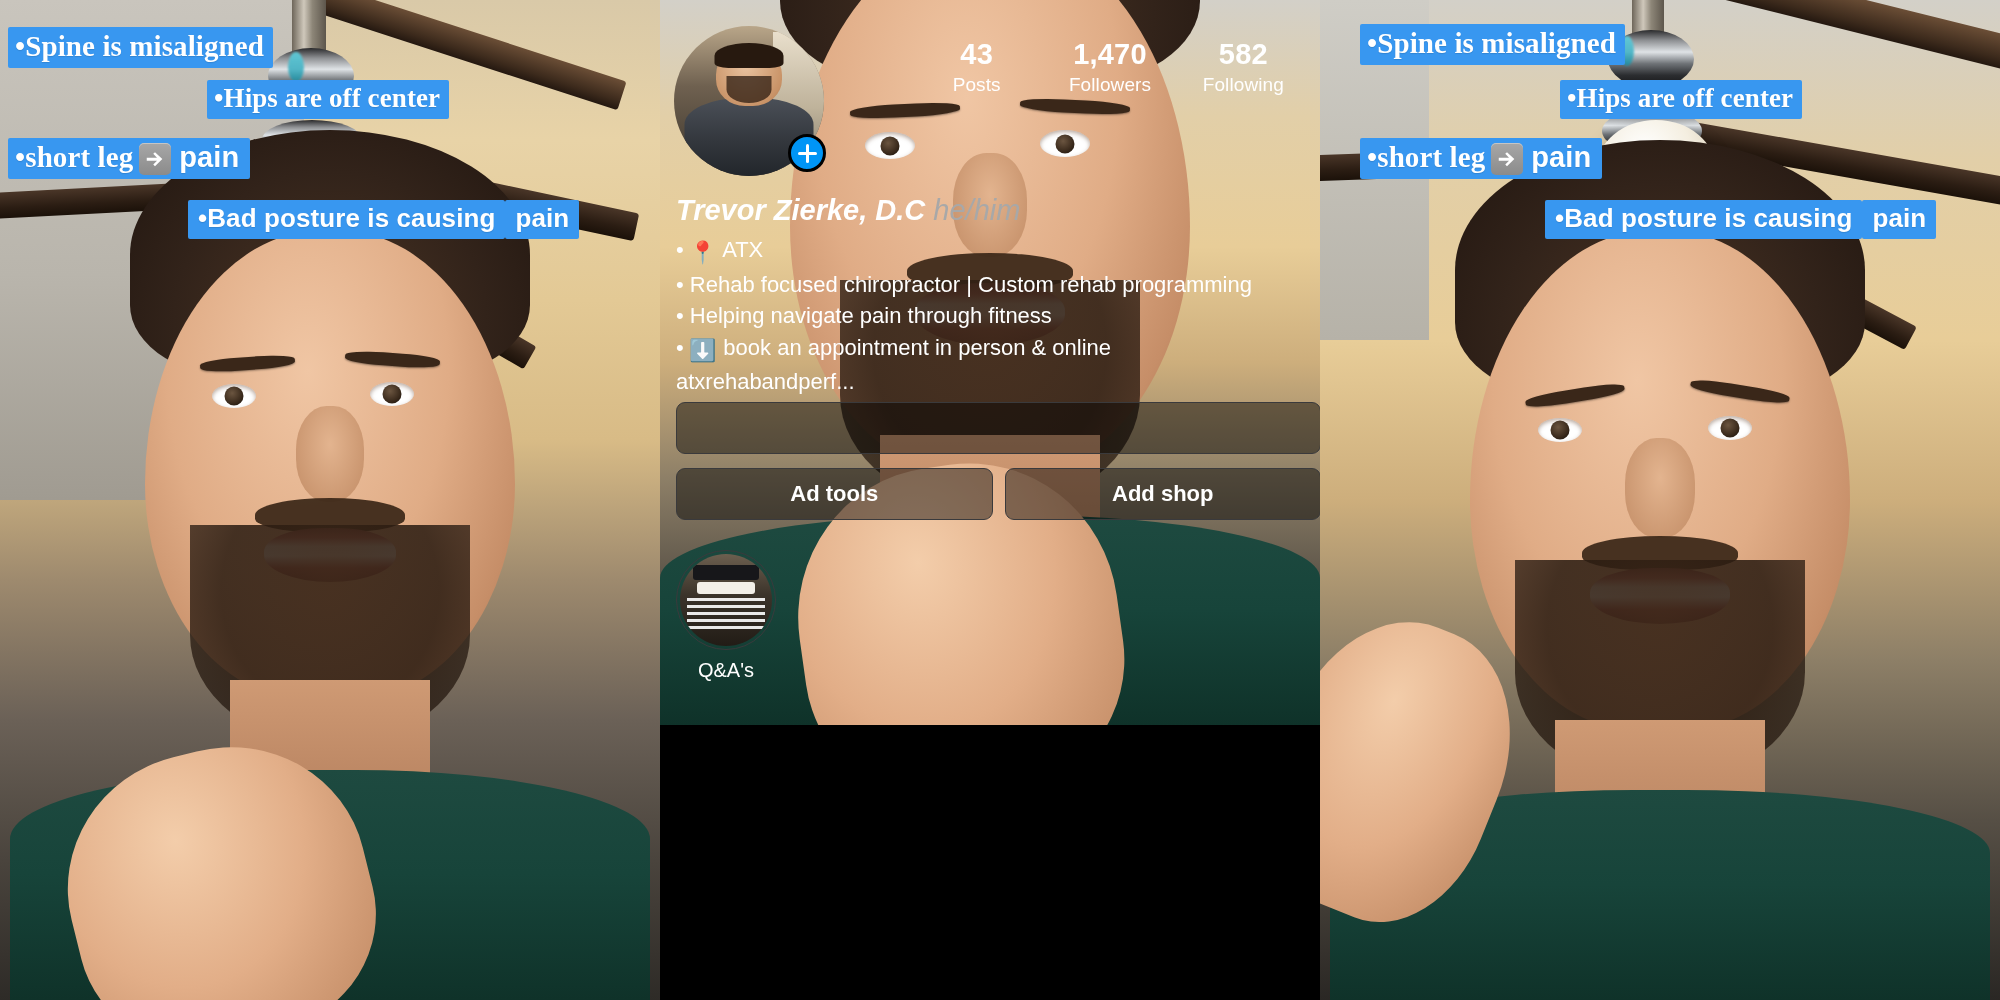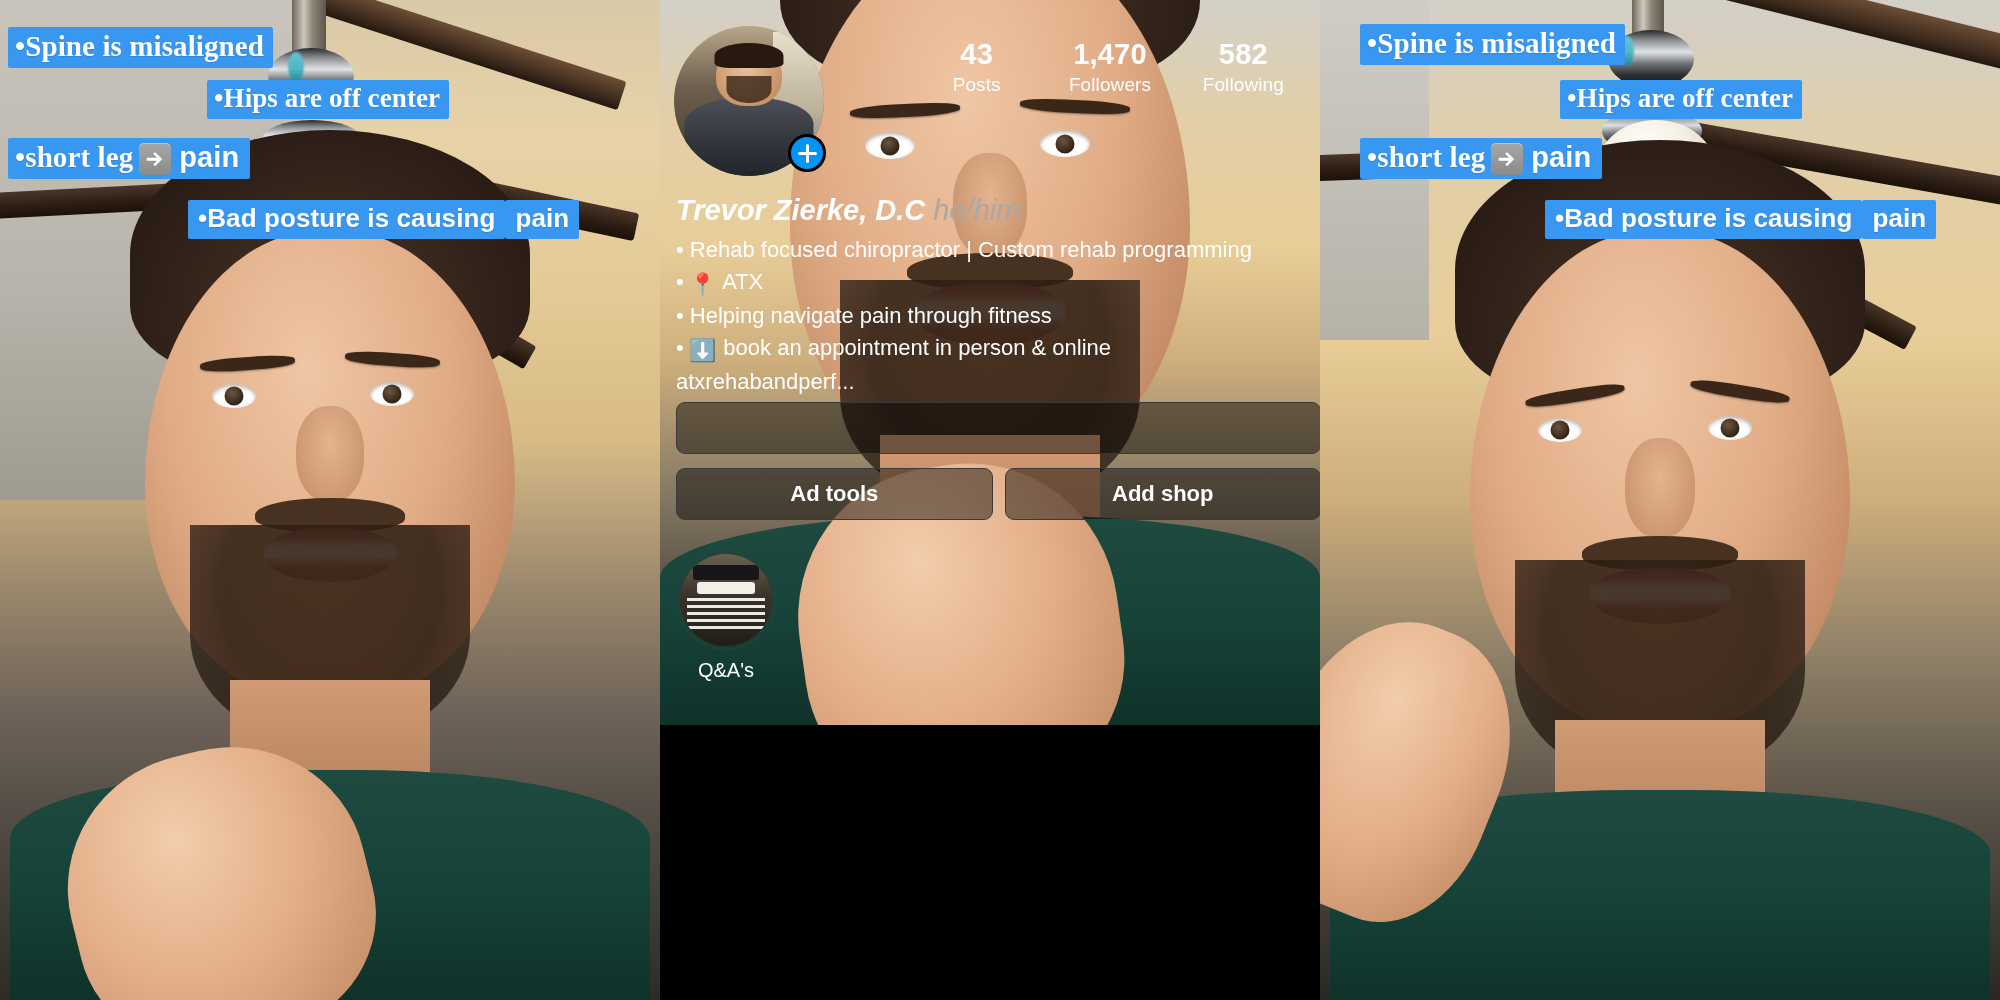--- a/index.html
+++ b/index.html
@@ -287,26 +287,26 @@
         </div>
       </div>
 
       <div class="bio">
         <div class="name">
           <span>Trevor Zierke, D.C</span>
           <span class="pron">he/him</span>
         </div>
         <div class="line">
           <span>•</span>
-          <span>Rehab focused chiropractor | Custom rehab programming</span>
+          <span class="emoji-pin">📍</span>
+          <span>ATX</span>
         </div>
         <div class="line">
           <span>•</span>
-          <span class="emoji-pin">📍</span>
-          <span>ATX</span>
+          <span>Rehab focused chiropractor | Custom rehab programming</span>
         </div>
         <div class="line">
           <span>•</span>
           <span>Helping navigate pain through fitness</span>
         </div>
         <div class="line">
           <span>•</span>
           <span class="emoji-dl">⬇️</span>
           <span>book an appointment in person &amp; online</span>
         </div>

